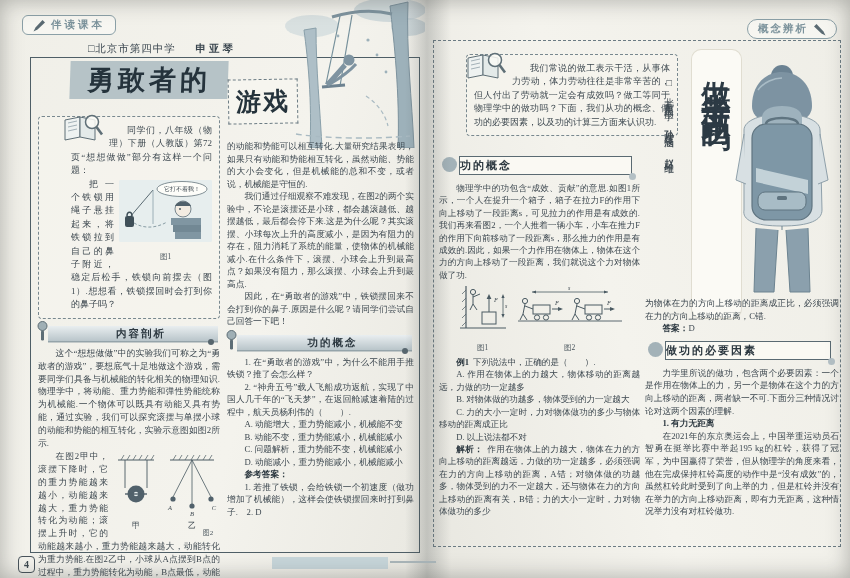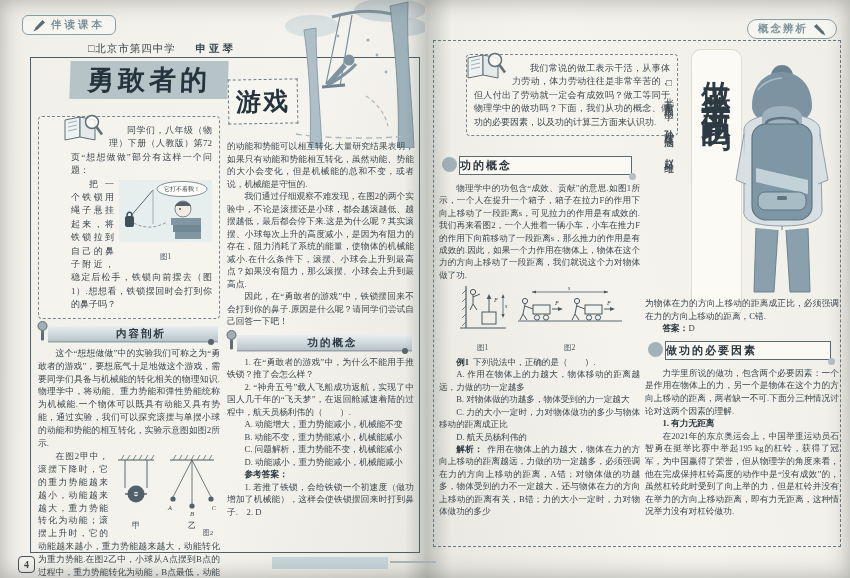--- a/index.html
+++ b/index.html
@@ -327,21 +327,21 @@
             </g>
           </svg>
           <div class="figcap">图2</div>
         </div>
       </div>
 
       <p><span class="exlab">例1</span><span>下列说法中，正确的是（　　）.</span></p>
       <p>A. 作用在物体上的力越大，物体移动的距离越远，力做的功一定越多</p>
       <p>B. 对物体做的功越多，物体受到的力一定越大</p>
       <p>C. 力的大小一定时，力对物体做功的多少与物体移动的距离成正比</p>
-      <p>D. 航天员杨利伟的</p>
+      <p>D. 以上说法都不对</p>
       <p><span class="exlab">解析：</span><span>作用在物体上的力越大，物体在力的方向上移动的距离越远，力做的功一定越多，必须强调在力的方向上移动的距离，A错；对物体做的功越多，物体受到的力不一定越大，还与物体在力的方向上移动的距离有关，B错；力的大小一定时，力对物体做功的多少</span></p>
     </div>
 
     <div class="r-col2 body-text">
       <p class="noind">为物体在力的方向上移动的距离成正比，必须强调在力的方向上移动的距离，C错.</p>
       <p><span class="bld">答案：</span><span>D</span></p>
 
       <div class="sbox">
         <span>做功的必要因素</span>
       </div>

